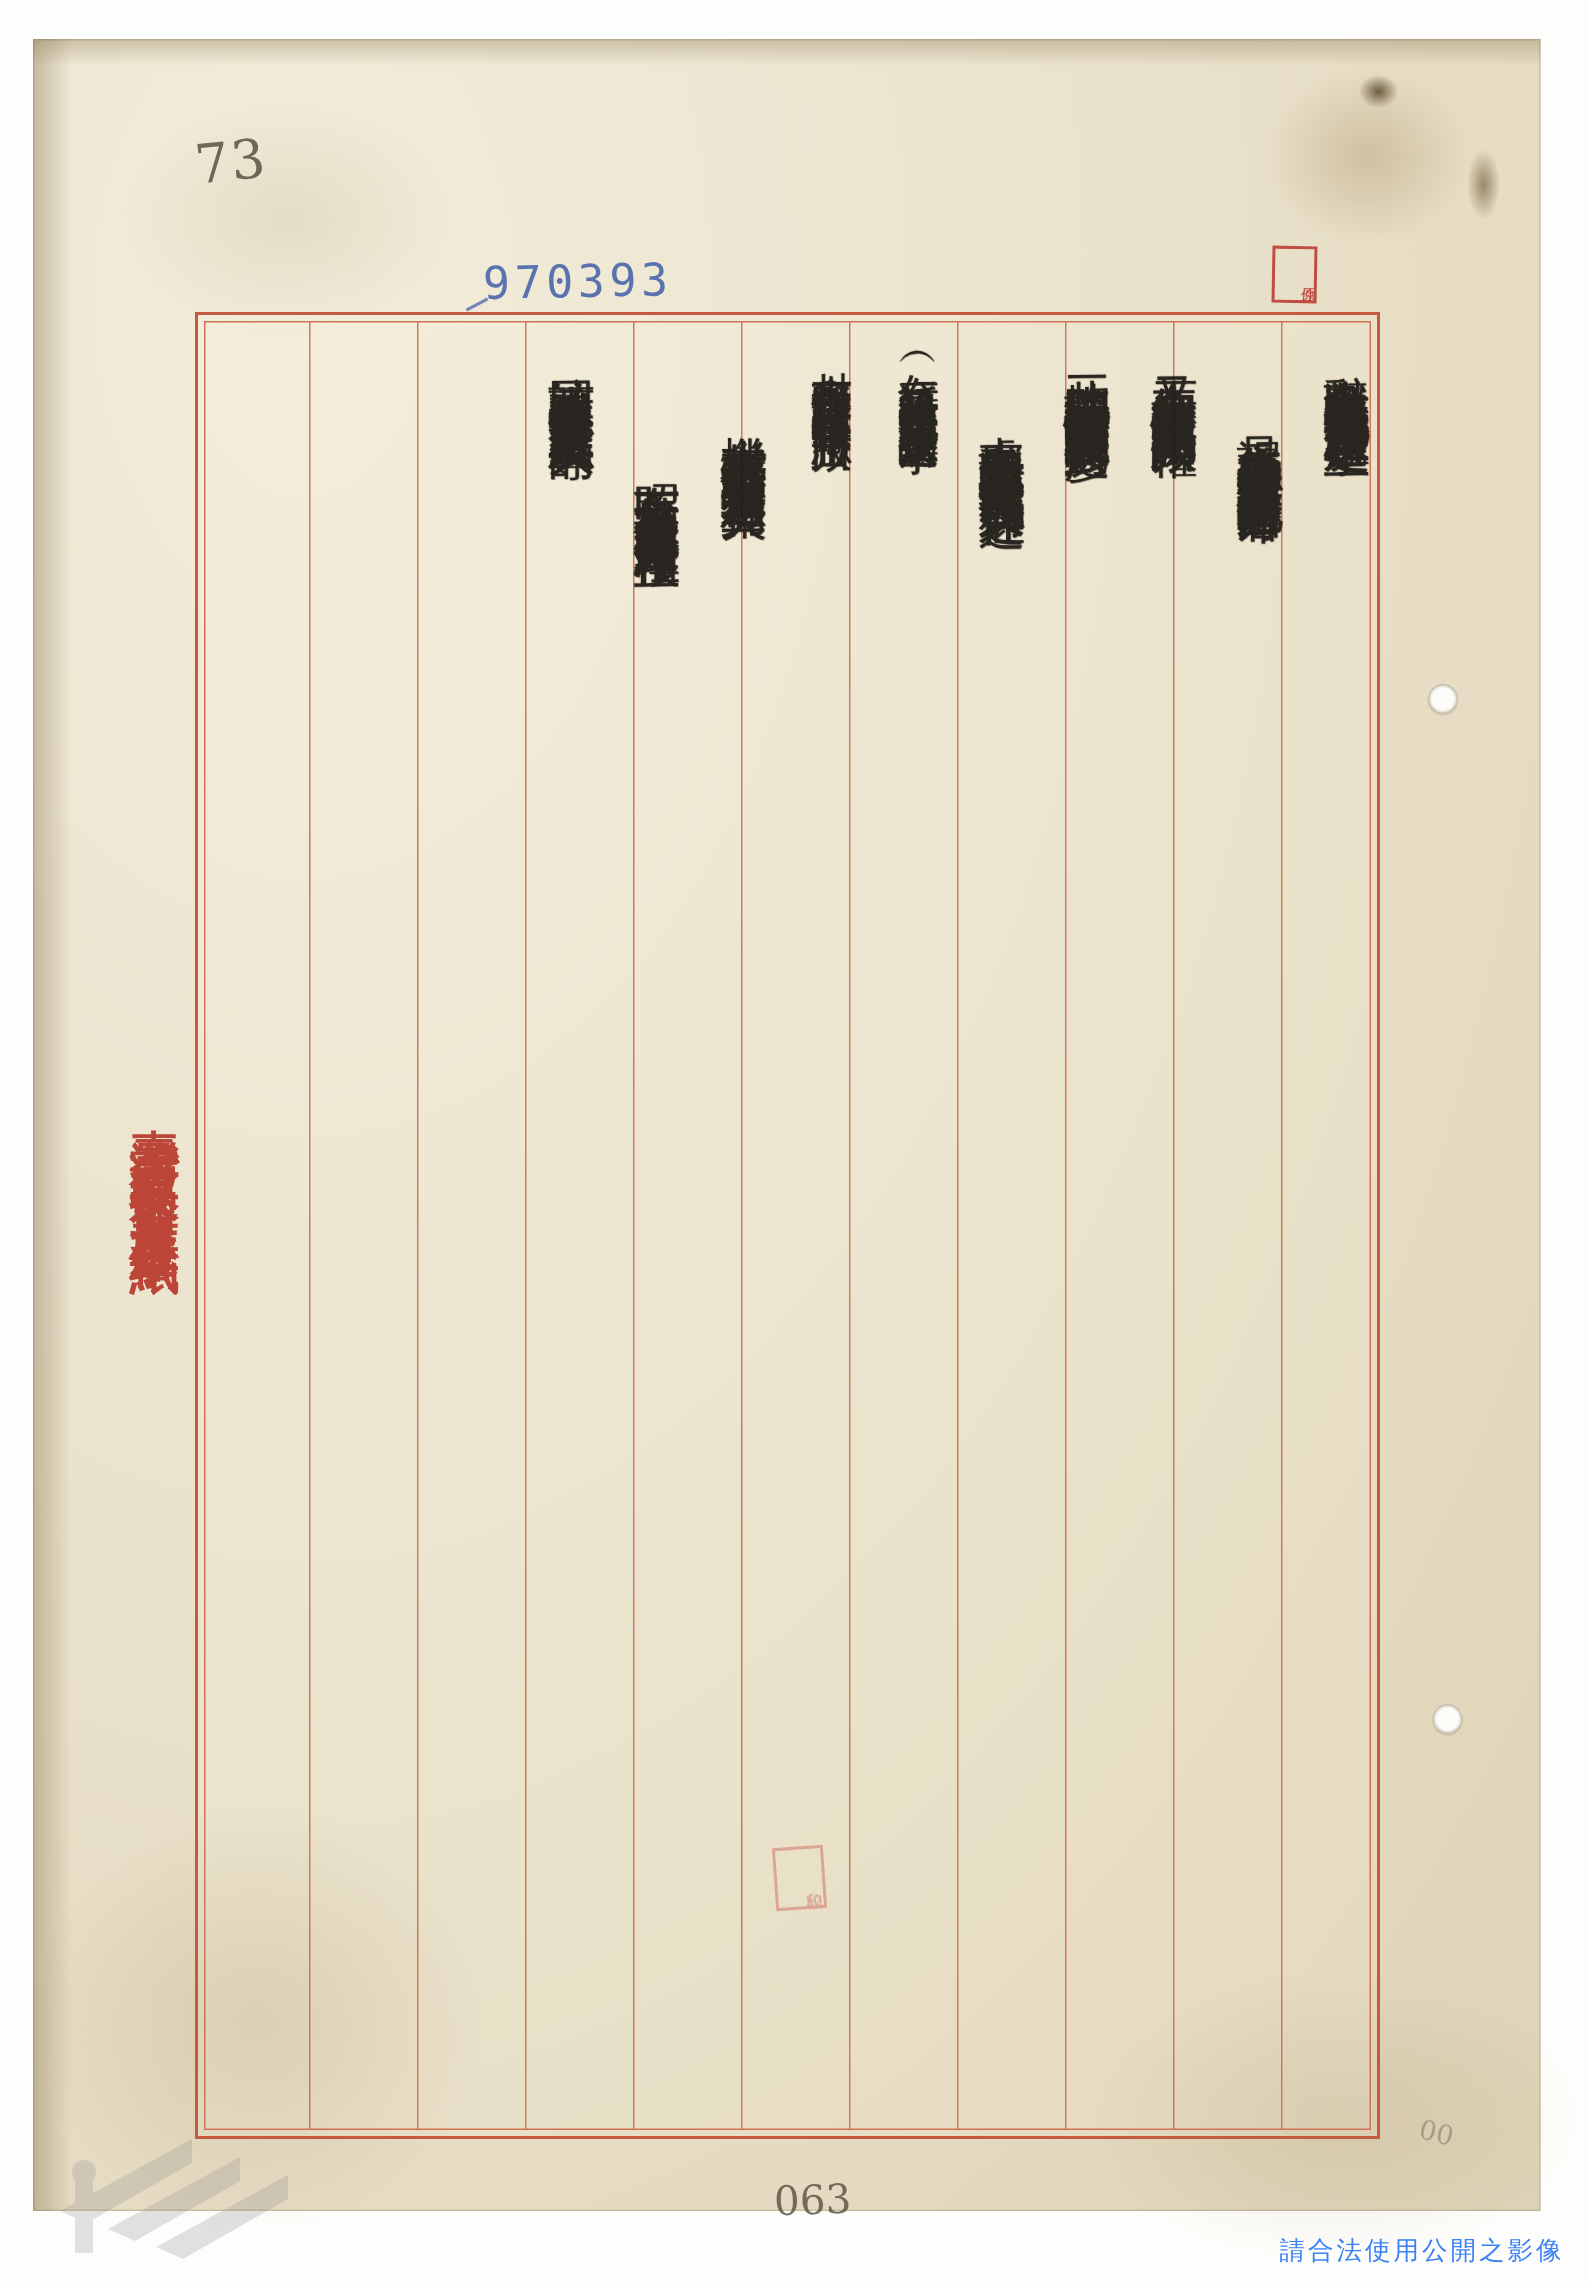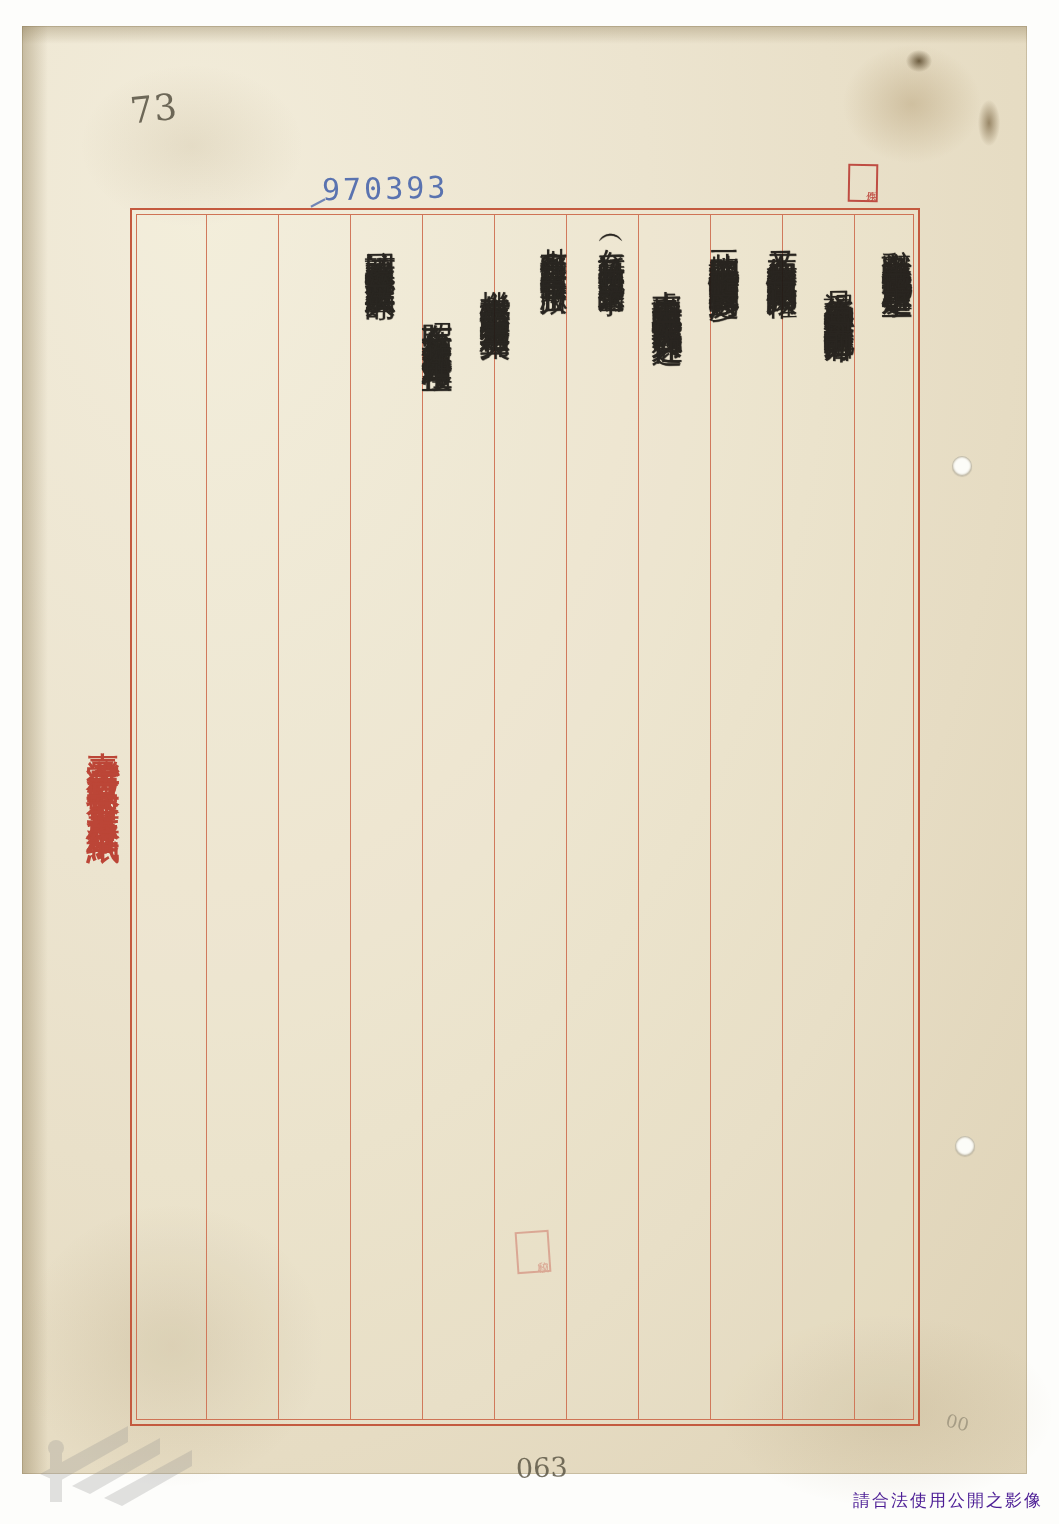--- a/index.html
+++ b/index.html
@@ -243,21 +243,21 @@
   }
 
   
   #notice {
     position: absolute;
     right: 16px;
     bottom: 12px;
     font-family: "DejaVu Serif", serif;
     font-size: 17px;
     letter-spacing: 2px;
-    color: #4c1d95;
+    color: #3b82f6;
   }
 
   
   #pencil-mark {
     position: absolute;
     left: 946px; top: 1412px;
     font-family: "DejaVu Serif", serif;
     font-size: 18px;
     color: #7d7663;
     opacity: 0.55;

